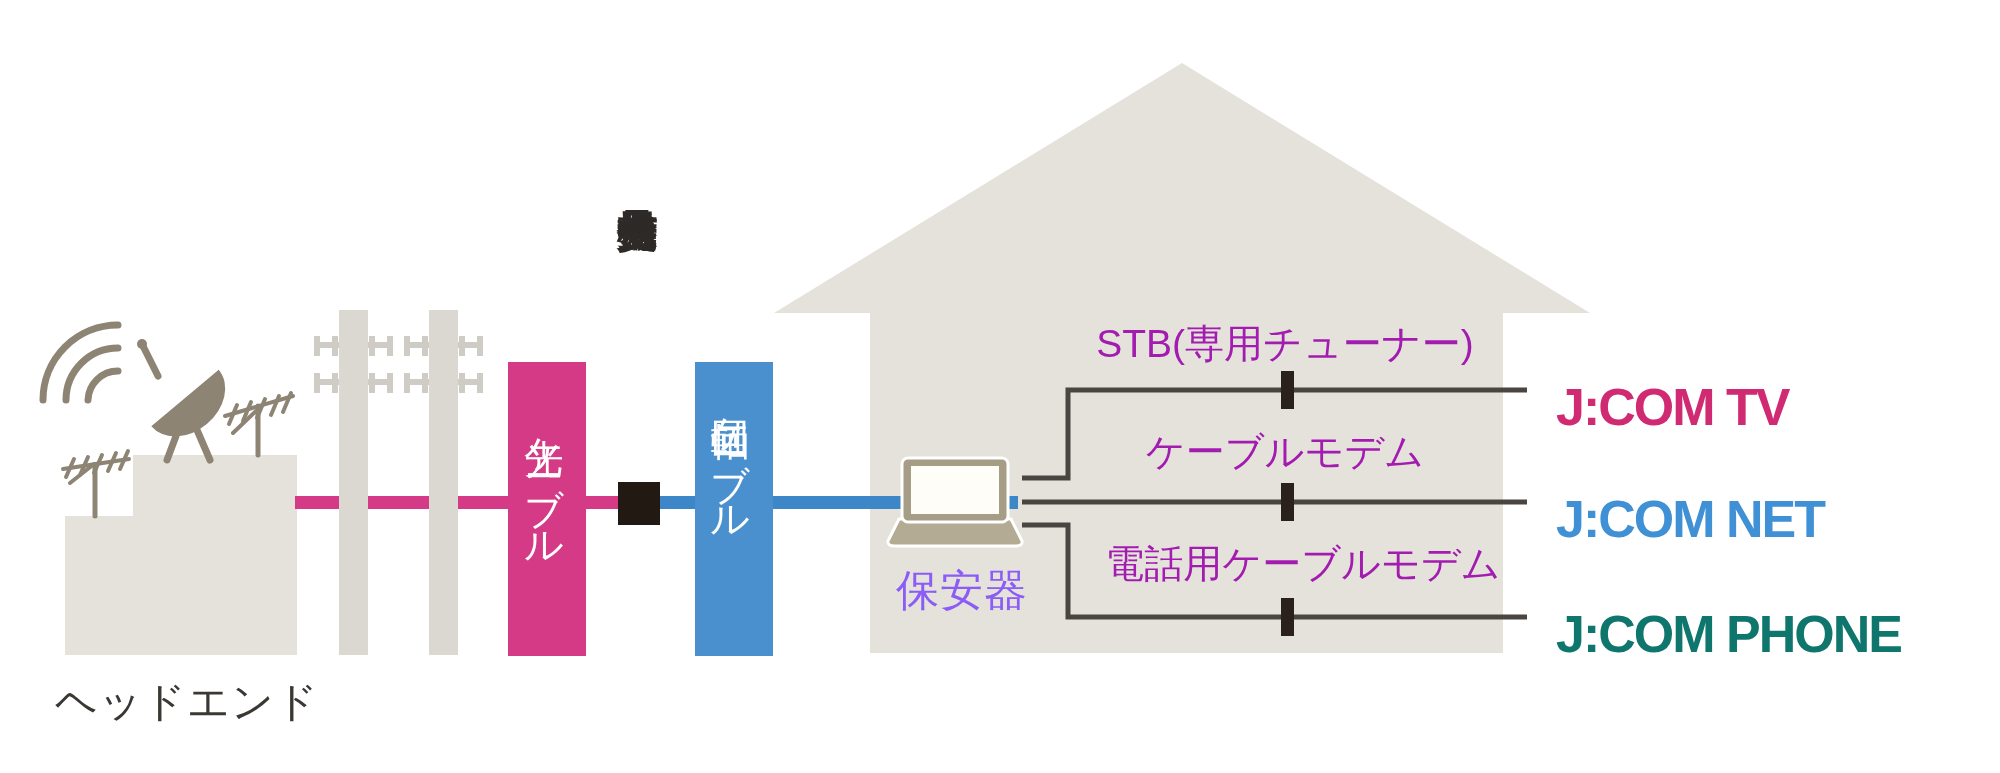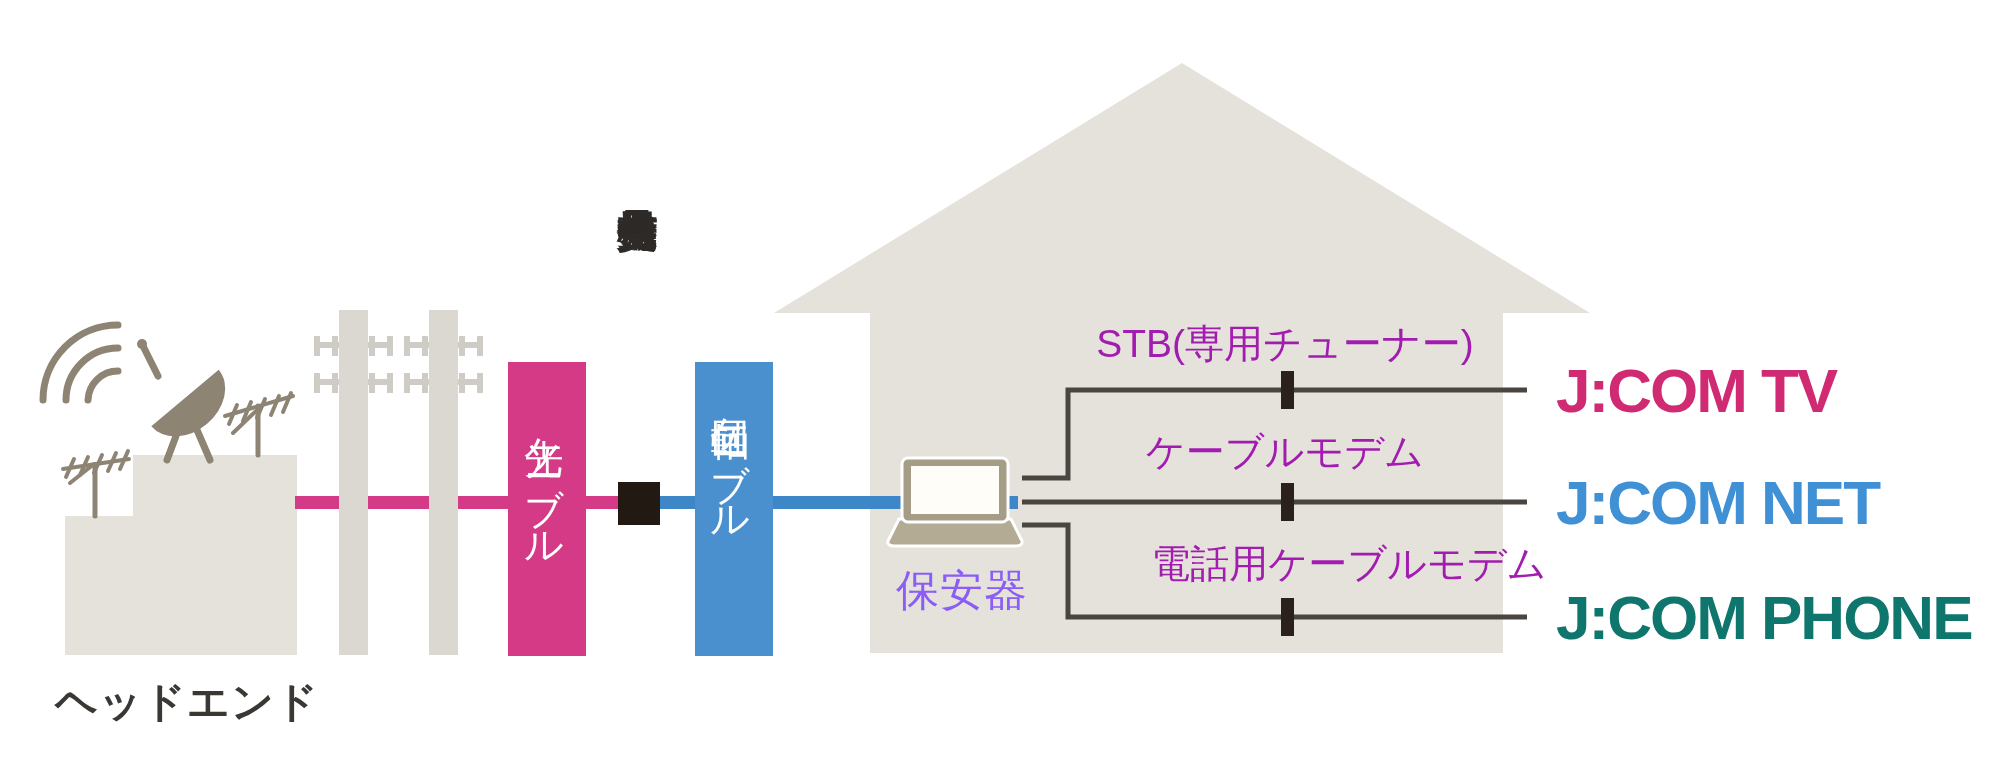--- a/index.html
+++ b/index.html
@@ -31,24 +31,25 @@
   }
   .lbl-white{color:#ffffff;font-weight:500;}
   .device-lbl{
     font-size:39px;
     font-weight:500;
     letter-spacing:0px;
     color:#a21caf;
     transform:translateX(-50%);
   }
   .service-lbl{
-    font-size:62px;
+    font-size:52px;
     font-weight:bold;
     letter-spacing:-2px;
     transform:translateY(-50%);
+    margin-top:16px;
   }
 </style>
 </head>
 <body>
 
 <div id="canvas">
 
   <svg id="diagram-svg" width="2000" height="773" viewBox="0 0 2000 773">
 
     <g fill="none" stroke="#8d8474" stroke-width="7" stroke-linecap="round">
@@ -126,35 +127,35 @@
       <line x1="225" y1="416" x2="293" y2="396" stroke-width="4"></line>
       <line x1="237" y1="405" x2="229" y2="424" stroke-width="4"></line>
       <line x1="251" y1="402" x2="243" y2="421" stroke-width="4"></line>
       <line x1="265" y1="399" x2="257" y2="418" stroke-width="4"></line>
       <line x1="279" y1="396" x2="271" y2="415" stroke-width="4"></line>
       <line x1="291" y1="393" x2="283" y2="412" stroke-width="4"></line>
       <line x1="233" y1="433" x2="256" y2="411" stroke-width="4"></line>
     </g>
   </svg>
 
-  <div class="lbl lbl-jp" style="left:55px;top:681px;font-size:42px;color:#3b3733;font-weight:bold;">ヘッドエンド</div>
+  <div class="lbl lbl-jp" style="left:55px;top:681px;font-size:42px;color:#3b3733;">ヘッドエンド</div>
 
   <div class="lbl lbl-vert lbl-white" style="left:525px;top:408px;font-size:39px;">光ケーブル</div>
 
   <div class="lbl lbl-vert" style="left:618px;top:179px;font-size:40px;letter-spacing:0px;color:#2e2a27;font-weight:600;">光信号変換機器</div>
 
   <div class="lbl lbl-vert lbl-white" style="left:711px;top:390px;font-size:39px;letter-spacing:0px;">同軸ケーブル</div>
 
   <div class="lbl lbl-jp" style="left:896px;top:569px;font-size:43px;color:#8b5cf6;">保安器</div>
 
   <div class="lbl device-lbl" style="left:1285px;top:324px;">STB(専用チューナー)</div>
 
   <div class="lbl device-lbl" style="left:1285px;top:432px;">ケーブルモデム</div>
 
-  <div class="lbl device-lbl" style="left:1349px;top:544px;">電話用ケーブルモデム</div>
+  <div class="lbl device-lbl" style="left:1303px;top:544px;">電話用ケーブルモデム</div>
 
   <div class="lbl service-lbl" style="left: 1556px; top: 391px; color: rgb(208, 42, 115);">J:COM TV</div>
 
   <div class="lbl service-lbl" style="left: 1556px; top: 503px; color: rgb(64, 144, 214);">J:COM NET</div>
 
   <div class="lbl service-lbl" style="left: 1556px; top: 618px; color: #0f766e;">J:COM PHONE</div>
 
 </div>
 
 </body></html>

